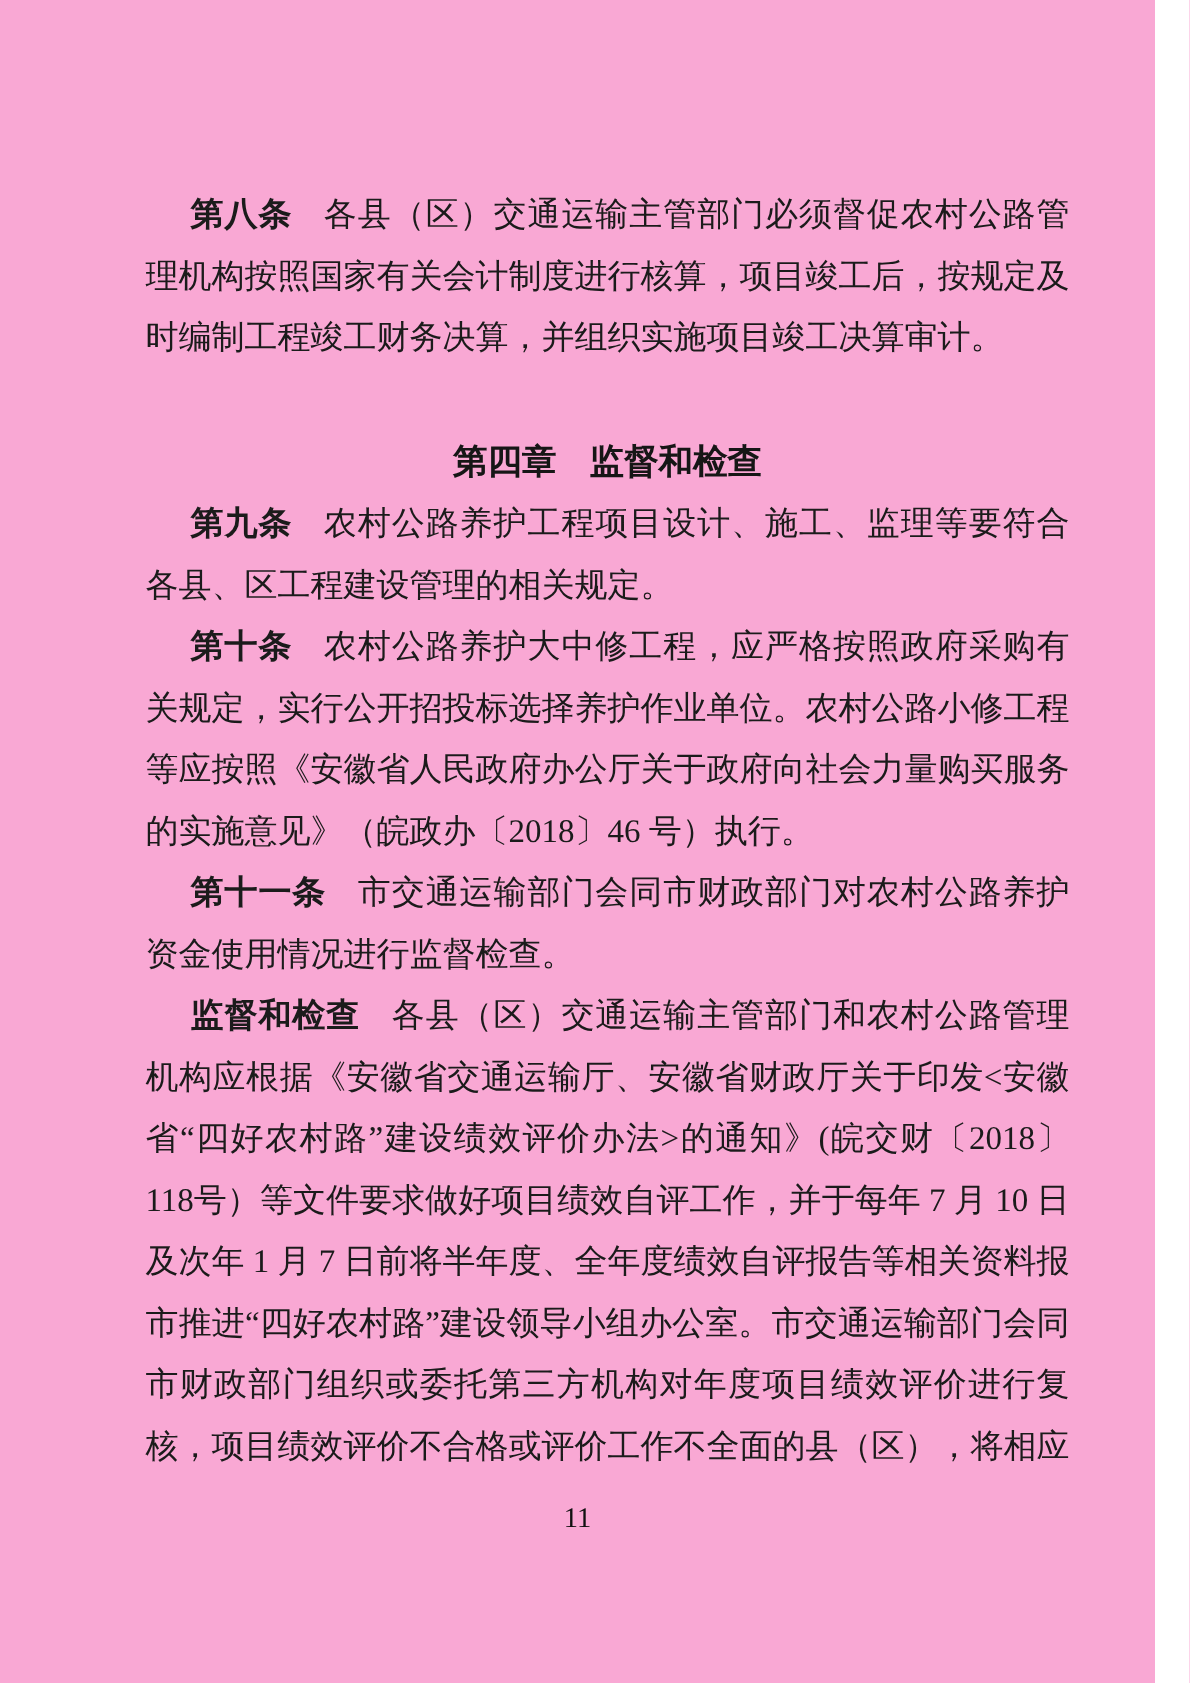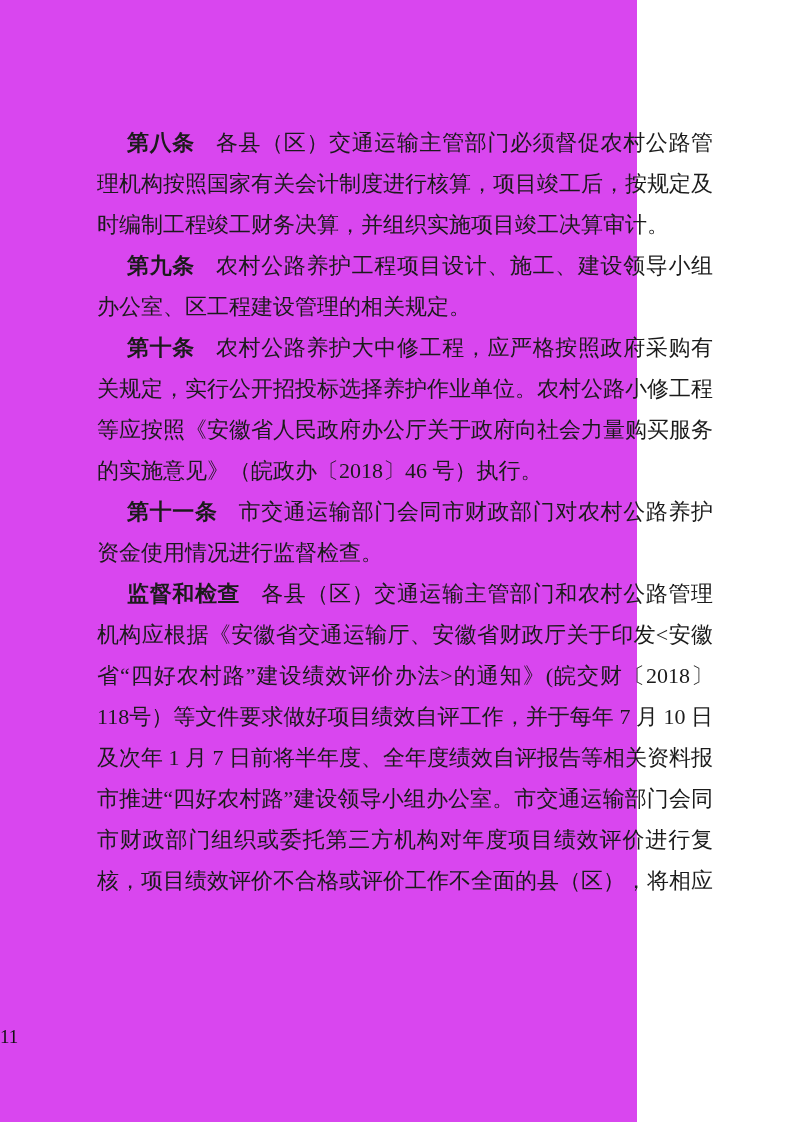--- a/index.html
+++ b/index.html
@@ -4,22 +4,22 @@
 <style>
   * { box-sizing: border-box; }
   html, body { margin: 0; padding: 0; }
   body {
     width: 793px; height: 1122px;
     background: #ffffff;
     overflow: hidden;
   }
   .page {
     position: relative;
-    width: 637px; height: 1122px;
-    background: #d946ef;
+    width: 770px; height: 1122px;
+    background: #f9a8d4;
     color: #1b1b1b;
   }
   .content {
     position: absolute;
     left: 97px; top: 122px;
     width: 616px;
   }
   .para {
     margin: 0;
     font-family: "Liberation Serif", "DejaVu Serif", serif;
@@ -41,37 +41,37 @@
     font-size: 23px;
     line-height: 41px;
     text-align: center;
     color: #161616;
   }
   .chapter .ch-label { margin-right: 22px; }
   .page-number {
     position: absolute;
     left: 0; top: 1002px;
     width: 100%;
-    text-align: left;
+    text-align: center;
     font-family: "Liberation Serif", "DejaVu Serif", serif;
     font-size: 19px;
     color: #111111;
-    margin-top: 24px;
   }
 </style>
 </head>
 <body>
 
 <div class="page">
   <div class="content">
 
     <p class="para"><span class="lead">第八条</span><span>各县（区）交通运输主管部门必须督促农村公路管理机构按照国家有关会计制度进行核算，项目竣工后，按规定及时编制工程竣工财务决算，并组织实施项目竣工决算审计。</span></p>
 
+    <h2 class="chapter"><span class="ch-label">第四章</span><span>监督和检查</span></h2>
 
-    <p class="para"><span class="lead">第九条</span><span>农村公路养护工程项目设计、施工、建设领导小组办公室、区工程建设管理的相关规定。</span></p>
+    <p class="para"><span class="lead">第九条</span><span>农村公路养护工程项目设计、施工、监理等要符合各县、区工程建设管理的相关规定。</span></p>
 
     <p class="para"><span class="lead">第十条</span><span>农村公路养护大中修工程，应严格按照政府采购有关规定，实行公开招投标选择养护作业单位。农村公路小修工程等应按照《安徽省人民政府办公厅关于政府向社会力量购买服务的实施意见》（皖政办〔2018〕46 号）执行。</span></p>
 
     <p class="para"><span class="lead">第十一条</span><span>市交通运输部门会同市财政部门对农村公路养护资金使用情况进行监督检查。</span></p>
 
     <p class="para"><span class="lead">监督和检查</span><span>各县（区）交通运输主管部门和农村公路管理机构应根据《安徽省交通运输厅、安徽省财政厅关于印发&lt;安徽省“四好农村路”建设绩效评价办法&gt;的通知》(皖交财〔2018〕118号）等文件要求做好项目绩效自评工作，并于每年 7 月 10 日及次年 1 月 7 日前将半年度、全年度绩效自评报告等相关资料报市推进“四好农村路”建设领导小组办公室。市交通运输部门会同市财政部门组织或委托第三方机构对年度项目绩效评价进行复核，项目绩效评价不合格或评价工作不全面的县（区），将相应</span></p>
 
   </div>
 
   <div class="page-number">11</div>

